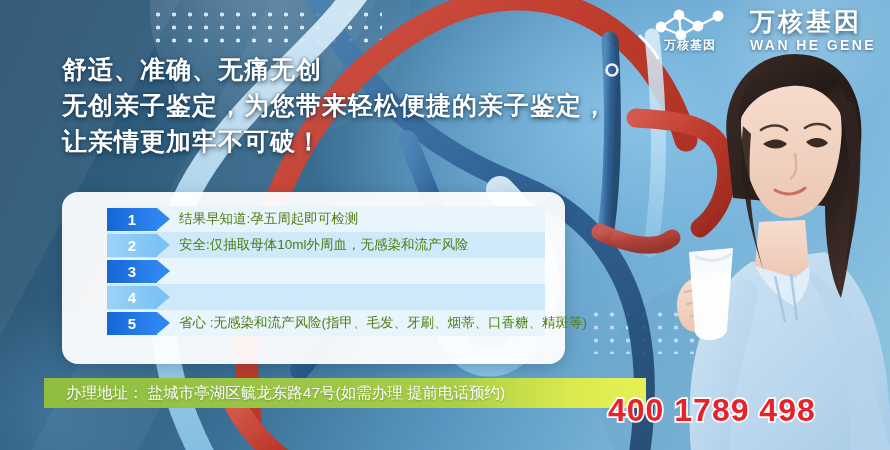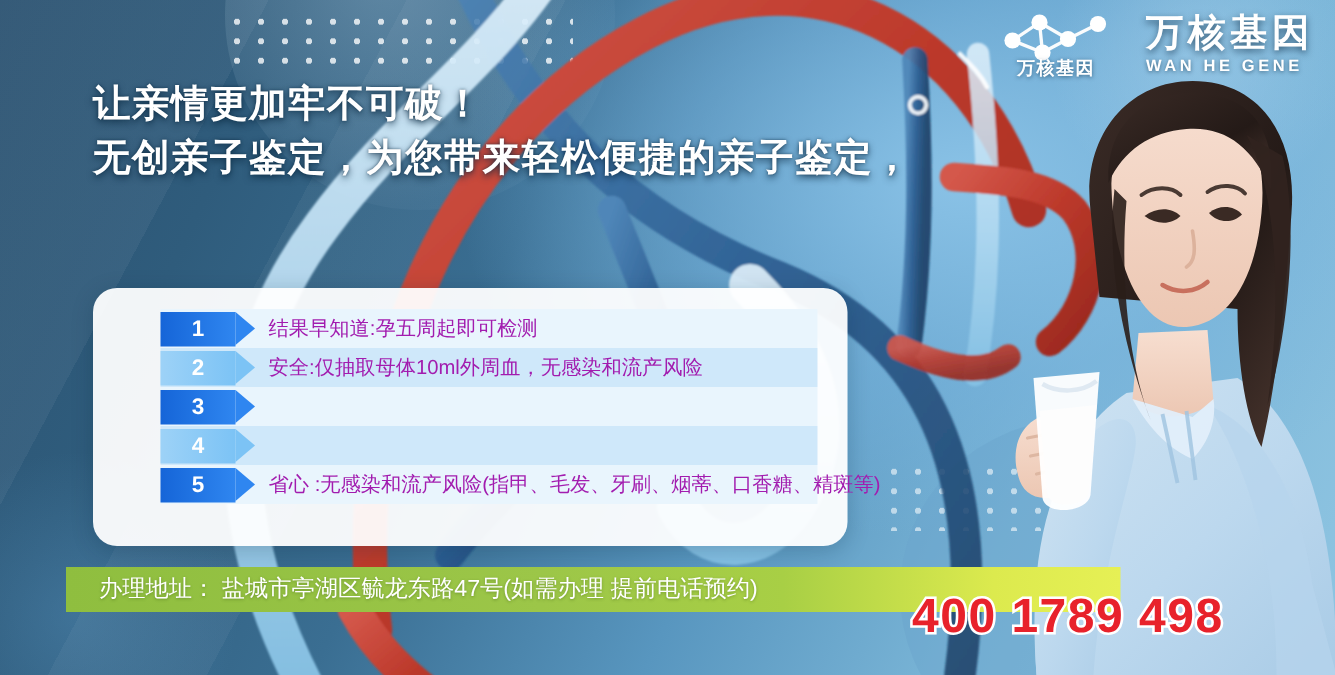--- a/index.html
+++ b/index.html
@@ -59,21 +59,21 @@
   .logo { position:absolute; right:14px; top:6px; display:flex; align-items:center; gap:10px; }
   .logo-mark { position:relative; width:92px; height:48px; }
   .logo-mark .cn {
     position:absolute; left:16px; bottom:0; width:100%;
     color:#fff; font-size:12px; font-weight:bold; letter-spacing:1px;
     text-shadow:0 1px 3px rgba(0,40,70,.6);
   }
   .logo-word { color:#fff; line-height:1; }
   .logo-word .w1 { font-size:25px; font-weight:bold; letter-spacing:3px;
     text-shadow:0 2px 5px rgba(10,40,64,.65); }
-  .logo-word .w2 { font-size:11px; font-weight:bold; letter-spacing:2.4px; margin-top:4px;
+  .logo-word .w2 { font-size:14px; font-weight:bold; letter-spacing:2.4px; margin-top:4px;
     text-shadow:0 1px 3px rgba(10,40,64,.6); }
 
   
   .card {
     position:absolute; left:62px; top:192px; width:503px; height:172px;
     background:rgba(255,255,255,.94);
     border-radius:16px;
     box-shadow:0 3px 14px rgba(10,40,64,.22);
   }
   .rows { position:absolute; left:45px; top:14px; width:438px; }
@@ -94,33 +94,33 @@
     content:""; position:absolute; left:50px; top:0;
     width:0; height:0;
     border-top:11.5px solid transparent;
     border-bottom:11.5px solid transparent;
   }
   .badge.dark::after  { border-left:13px solid #2f86f0; }
   .badge.light::after { border-left:13px solid #7cc3f5; }
 
   .row-text {
     margin-left:22px;
-    color:#a21caf;
+    color:#4d7c0f;
     font-size:13.5px;
     line-height:26px;
     white-space:nowrap;
     font-family:"Liberation Sans","DejaVu Sans",sans-serif;
   }
 
   
   .woman { position:absolute; right:0; top:30px; width:235px; height:420px; overflow:hidden; }
 
   
   .addr-bar {
-    position:absolute; left:44px; top:378px; width:703px; height:30px;
+    position:absolute; left:44px; top:378px; width:602px; height:30px;
     background:linear-gradient(90deg,#8fbe3f 0%,#9cc648 45%,#a8cf45 68%,#dcea4e 88%,#e6f055 100%);
   }
   .addr-text {
     position:absolute; left:22px; top:0; height:30px; line-height:30px;
     color:#ffffff; font-size:15.5px; white-space:nowrap;
     text-shadow:0 1px 2px rgba(60,90,20,.45);
     font-family:"Liberation Sans","DejaVu Sans",sans-serif;
   }
   .phone {
     position:absolute; left:608px; top:392px;
@@ -275,22 +275,23 @@
       </svg>
       <div class="cn">万核基因</div>
     </div>
     <div class="logo-word">
       <div class="w1">万核基因</div>
       <div class="w2">WAN HE GENE</div>
     </div>
   </div>
 
   <div class="headline">
+    <div>舒适、准确、无痛无创</div>
+    <div>无创亲子鉴定，为您带来轻松便捷的亲子鉴定，</div>
     <div>让亲情更加牢不可破！</div>
-    <div>无创亲子鉴定，为您带来轻松便捷的亲子鉴定，</div>
   </div>
 
   <div class="card">
     <div class="rows">
 
       <div class="row odd">
         <div class="badge dark">1</div>
         <div class="row-text">结果早知道:孕五周起即可检测</div>
       </div>
 

